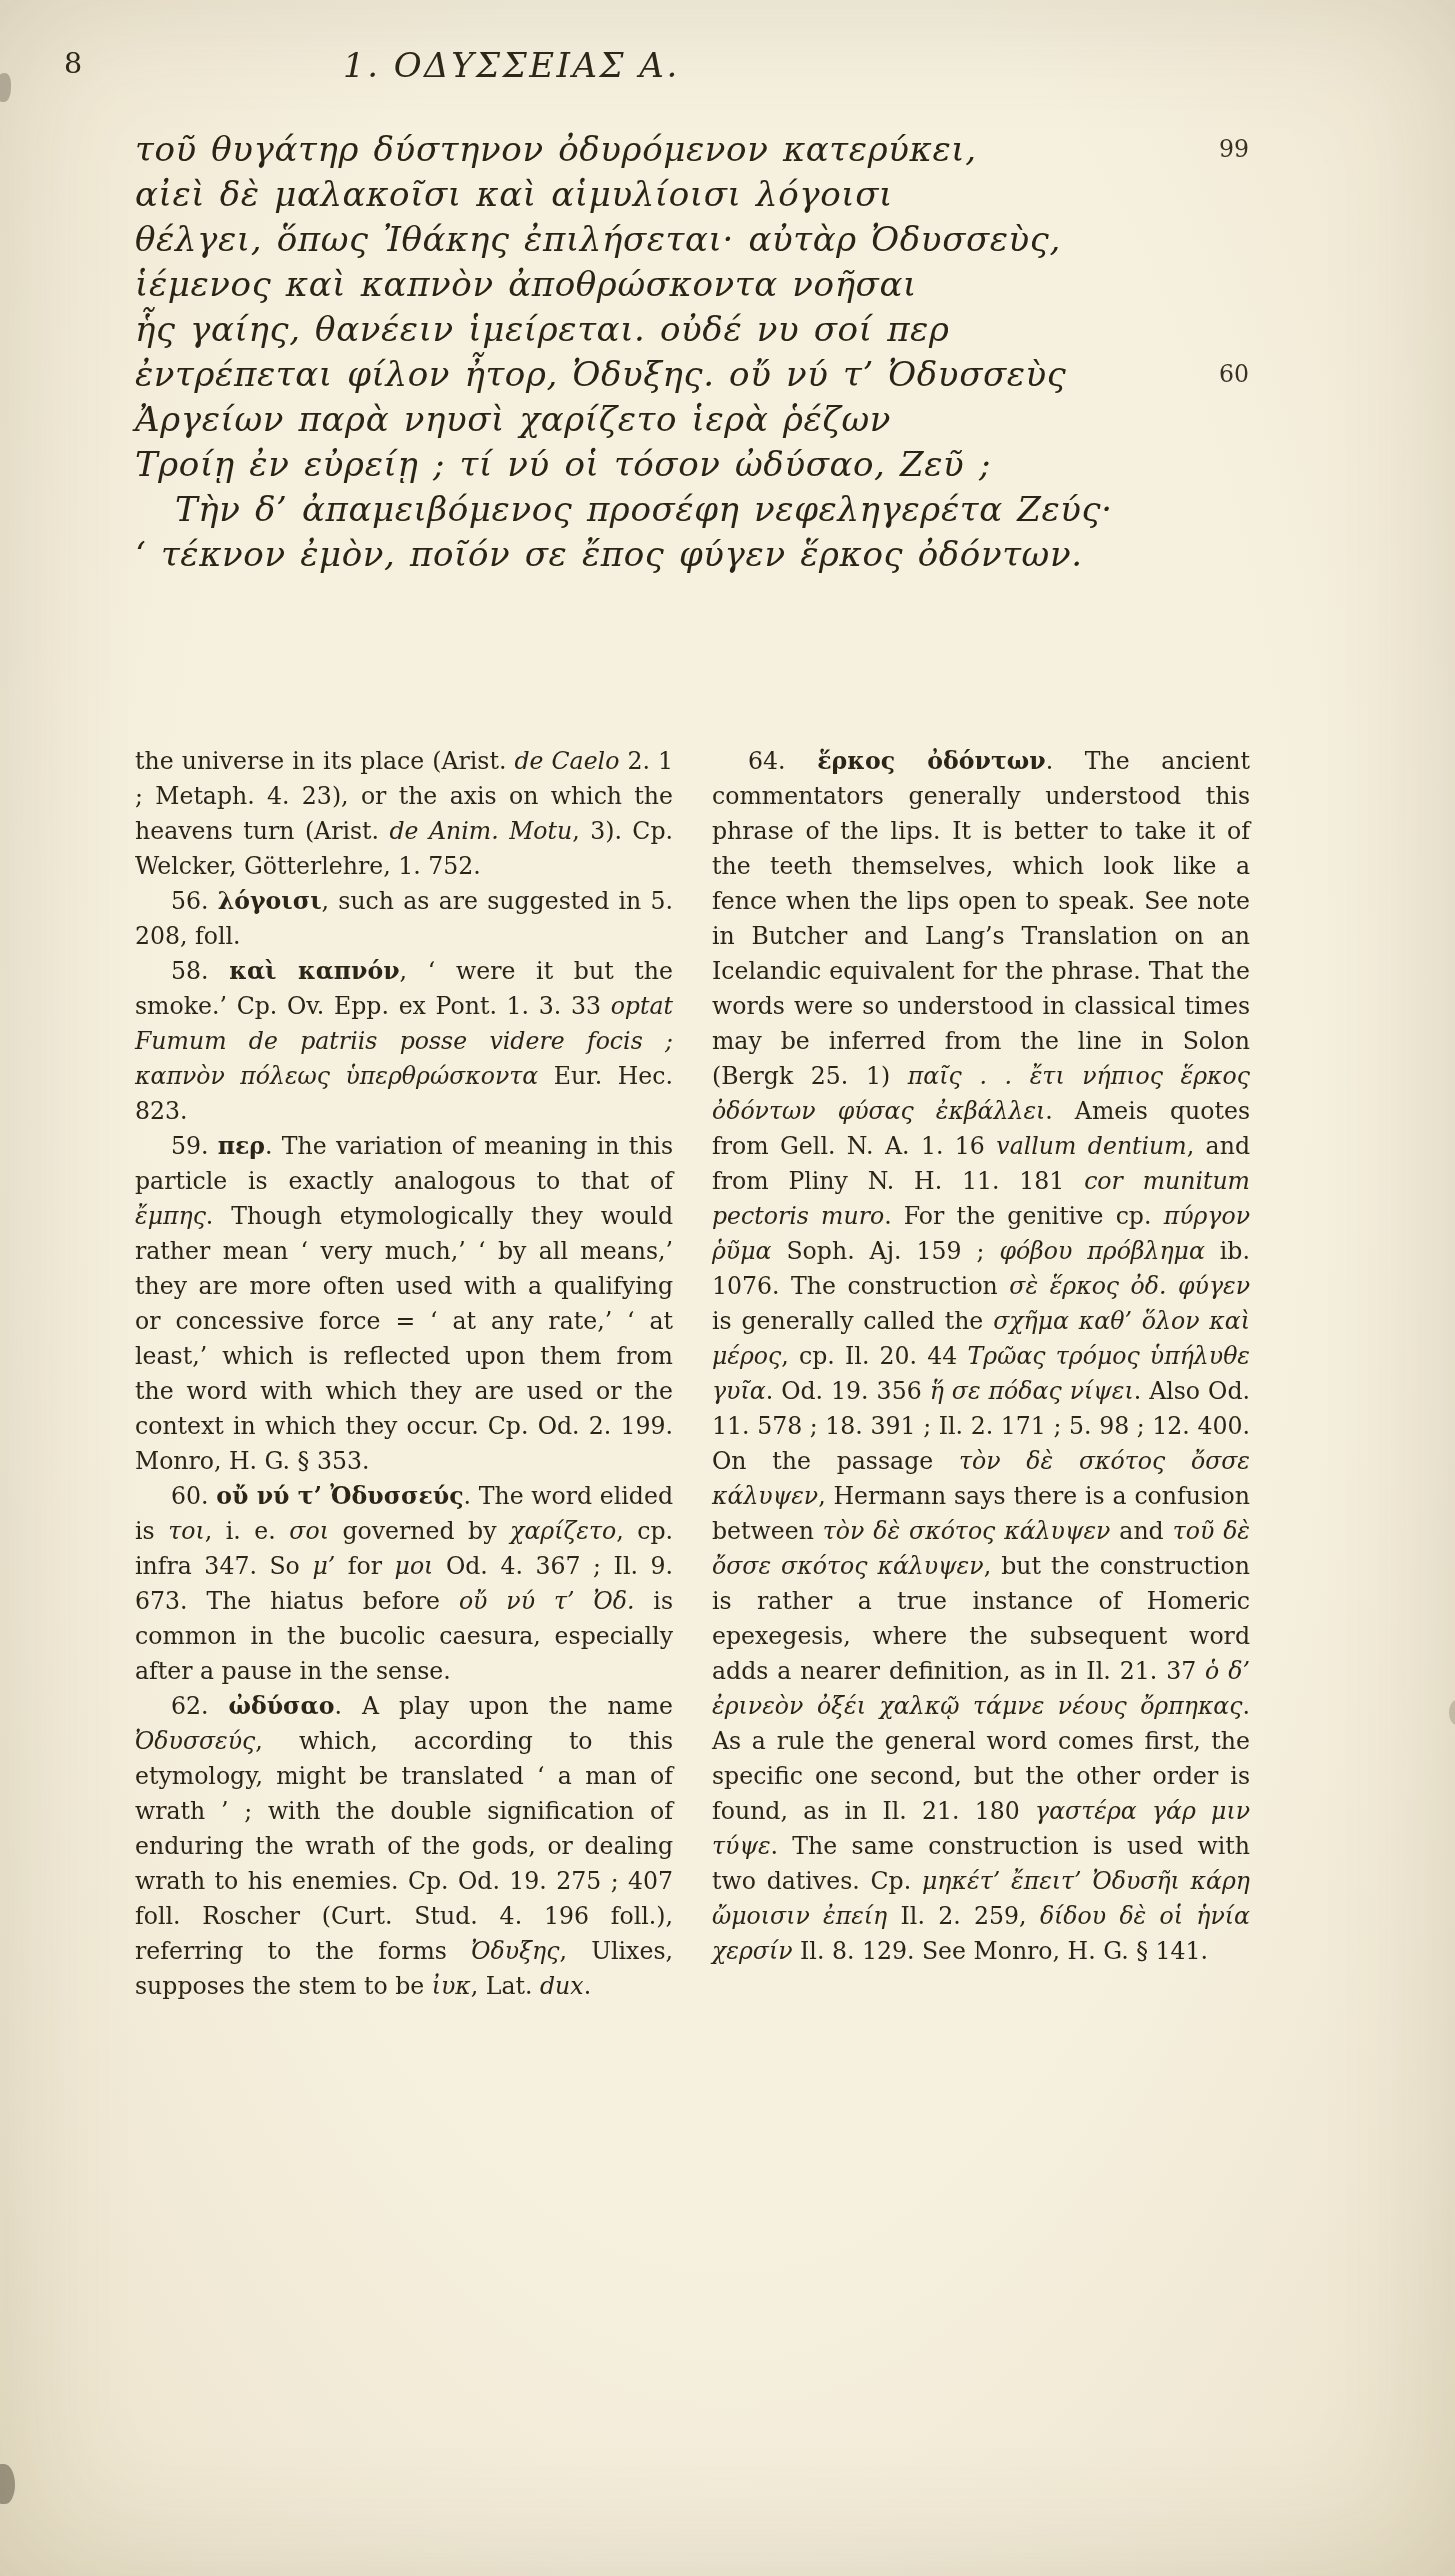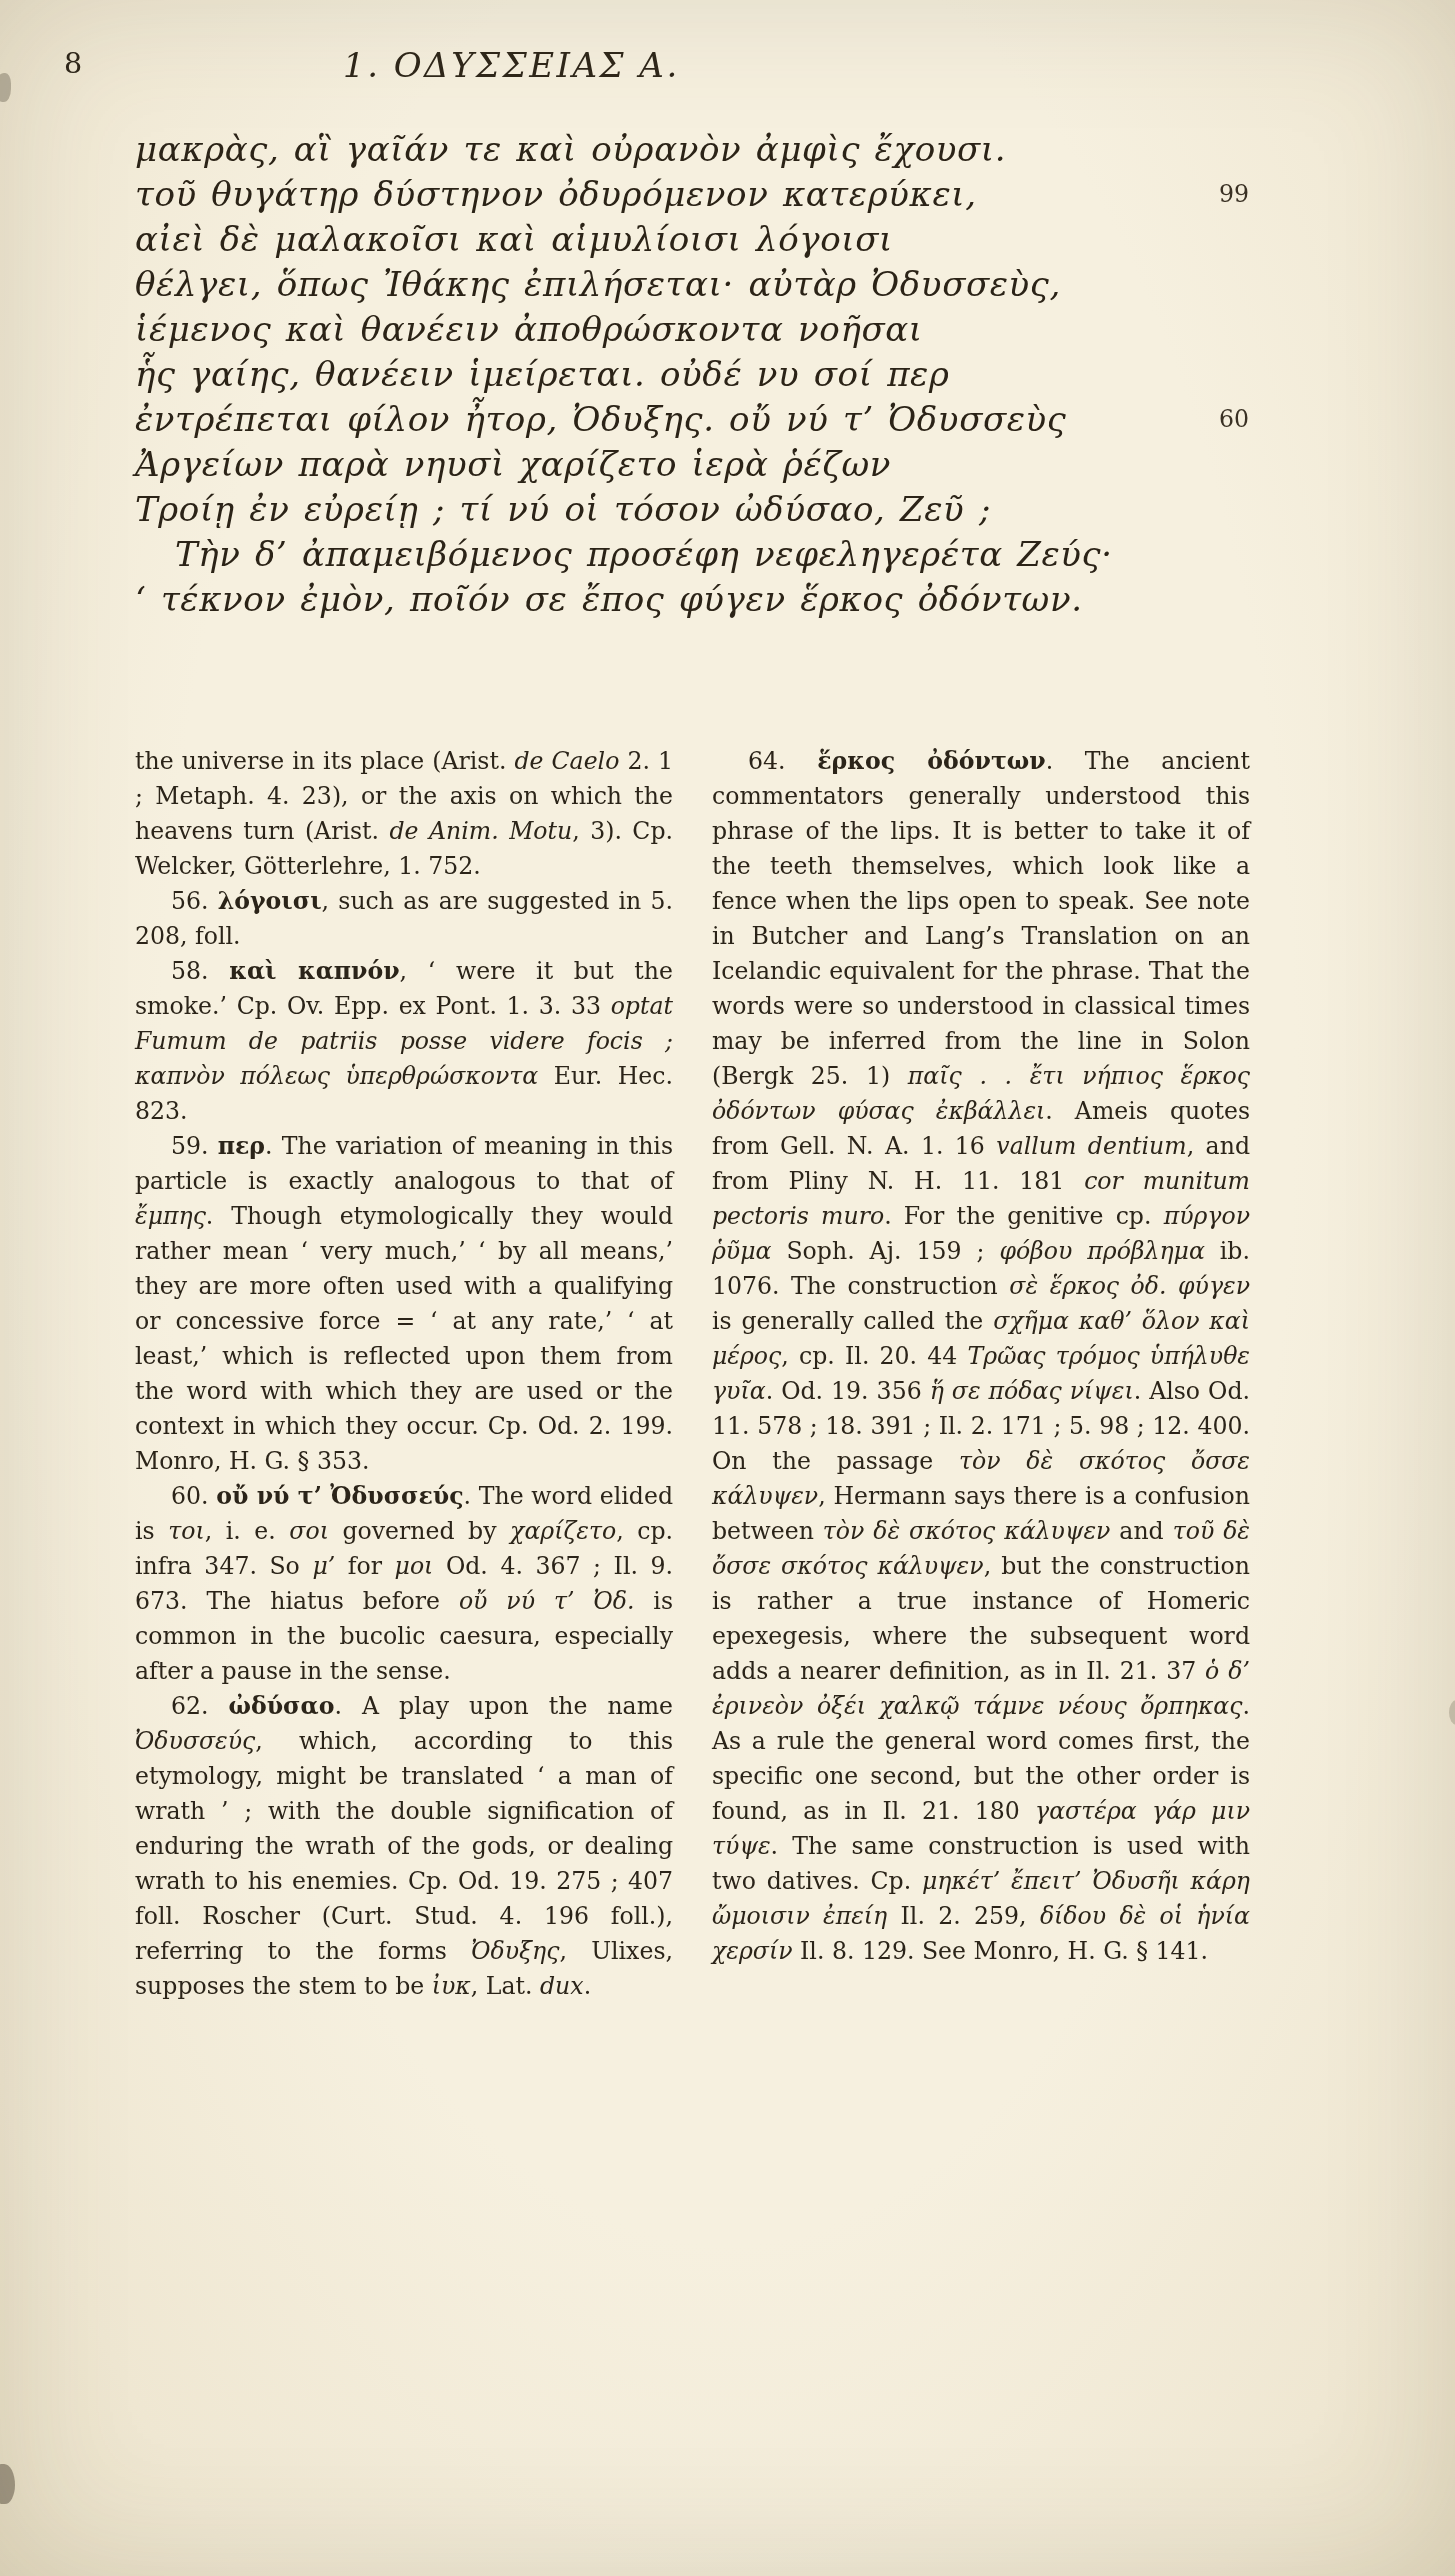--- a/index.html
+++ b/index.html
@@ -71,25 +71,24 @@
   <div class="artifact a1"></div>
   <div class="artifact a2"></div>
   <div class="artifact a3"></div>
 
   <header class="page-header">
     <span class="page-number">8</span>
     <span class="page-title">1. ΟΔΥΣΣΕΙΑΣ Α.</span>
   </header>
 
   <section class="greek-passage" id="greek-lines">
-      <div class="g-line"><span class="g-text">μακρὰς, αἳ γαῖάν τε καὶ οὐρανὸν ἀμφὶς ἔχουσι.</span></div>
       <div class="g-line"><span class="g-text">τοῦ θυγάτηρ δύστηνον ὀδυρόμενον κατερύκει,</span><span class="g-num">99</span></div>
       <div class="g-line"><span class="g-text">αἰεὶ δὲ μαλακοῖσι καὶ αἱμυλίοισι λόγοισι</span></div>
       <div class="g-line"><span class="g-text">θέλγει, ὅπως Ἰθάκης ἐπιλήσεται· αὐτὰρ Ὀδυσσεὺς,</span></div>
-      <div class="g-line"><span class="g-text">ἱέμενος καὶ θανέειν ἀποθρώσκοντα νοῆσαι</span></div>
+      <div class="g-line"><span class="g-text">ἱέμενος καὶ καπνὸν ἀποθρώσκοντα νοῆσαι</span></div>
       <div class="g-line"><span class="g-text">ἧς γαίης, θανέειν ἱμείρεται. οὐδέ νυ σοί περ</span></div>
       <div class="g-line"><span class="g-text">ἐντρέπεται φίλον ἦτορ, Ὀδυξης. οὔ νύ τ’ Ὀδυσσεὺς</span><span class="g-num">60</span></div>
       <div class="g-line"><span class="g-text">Ἀργείων παρὰ νηυσὶ χαρίζετο ἱερὰ ῥέζων</span></div>
       <div class="g-line"><span class="g-text">Τροίῃ ἐν εὐρείῃ ; τί νύ οἱ τόσον ὠδύσαο, Ζεῦ ;</span></div>
       <div class="g-line g-indent"><span class="g-text">Τὴν δ’ ἀπαμειβόμενος προσέφη νεφεληγερέτα Ζεύς·</span></div>
       <div class="g-line"><span class="g-text">‘ τέκνον ἐμὸν, ποῖόν σε ἔπος φύγεν ἕρκος ὀδόντων.</span></div>
     </section>
 
   <section class="commentary">
     <div class="col col-left" id="col-left">

